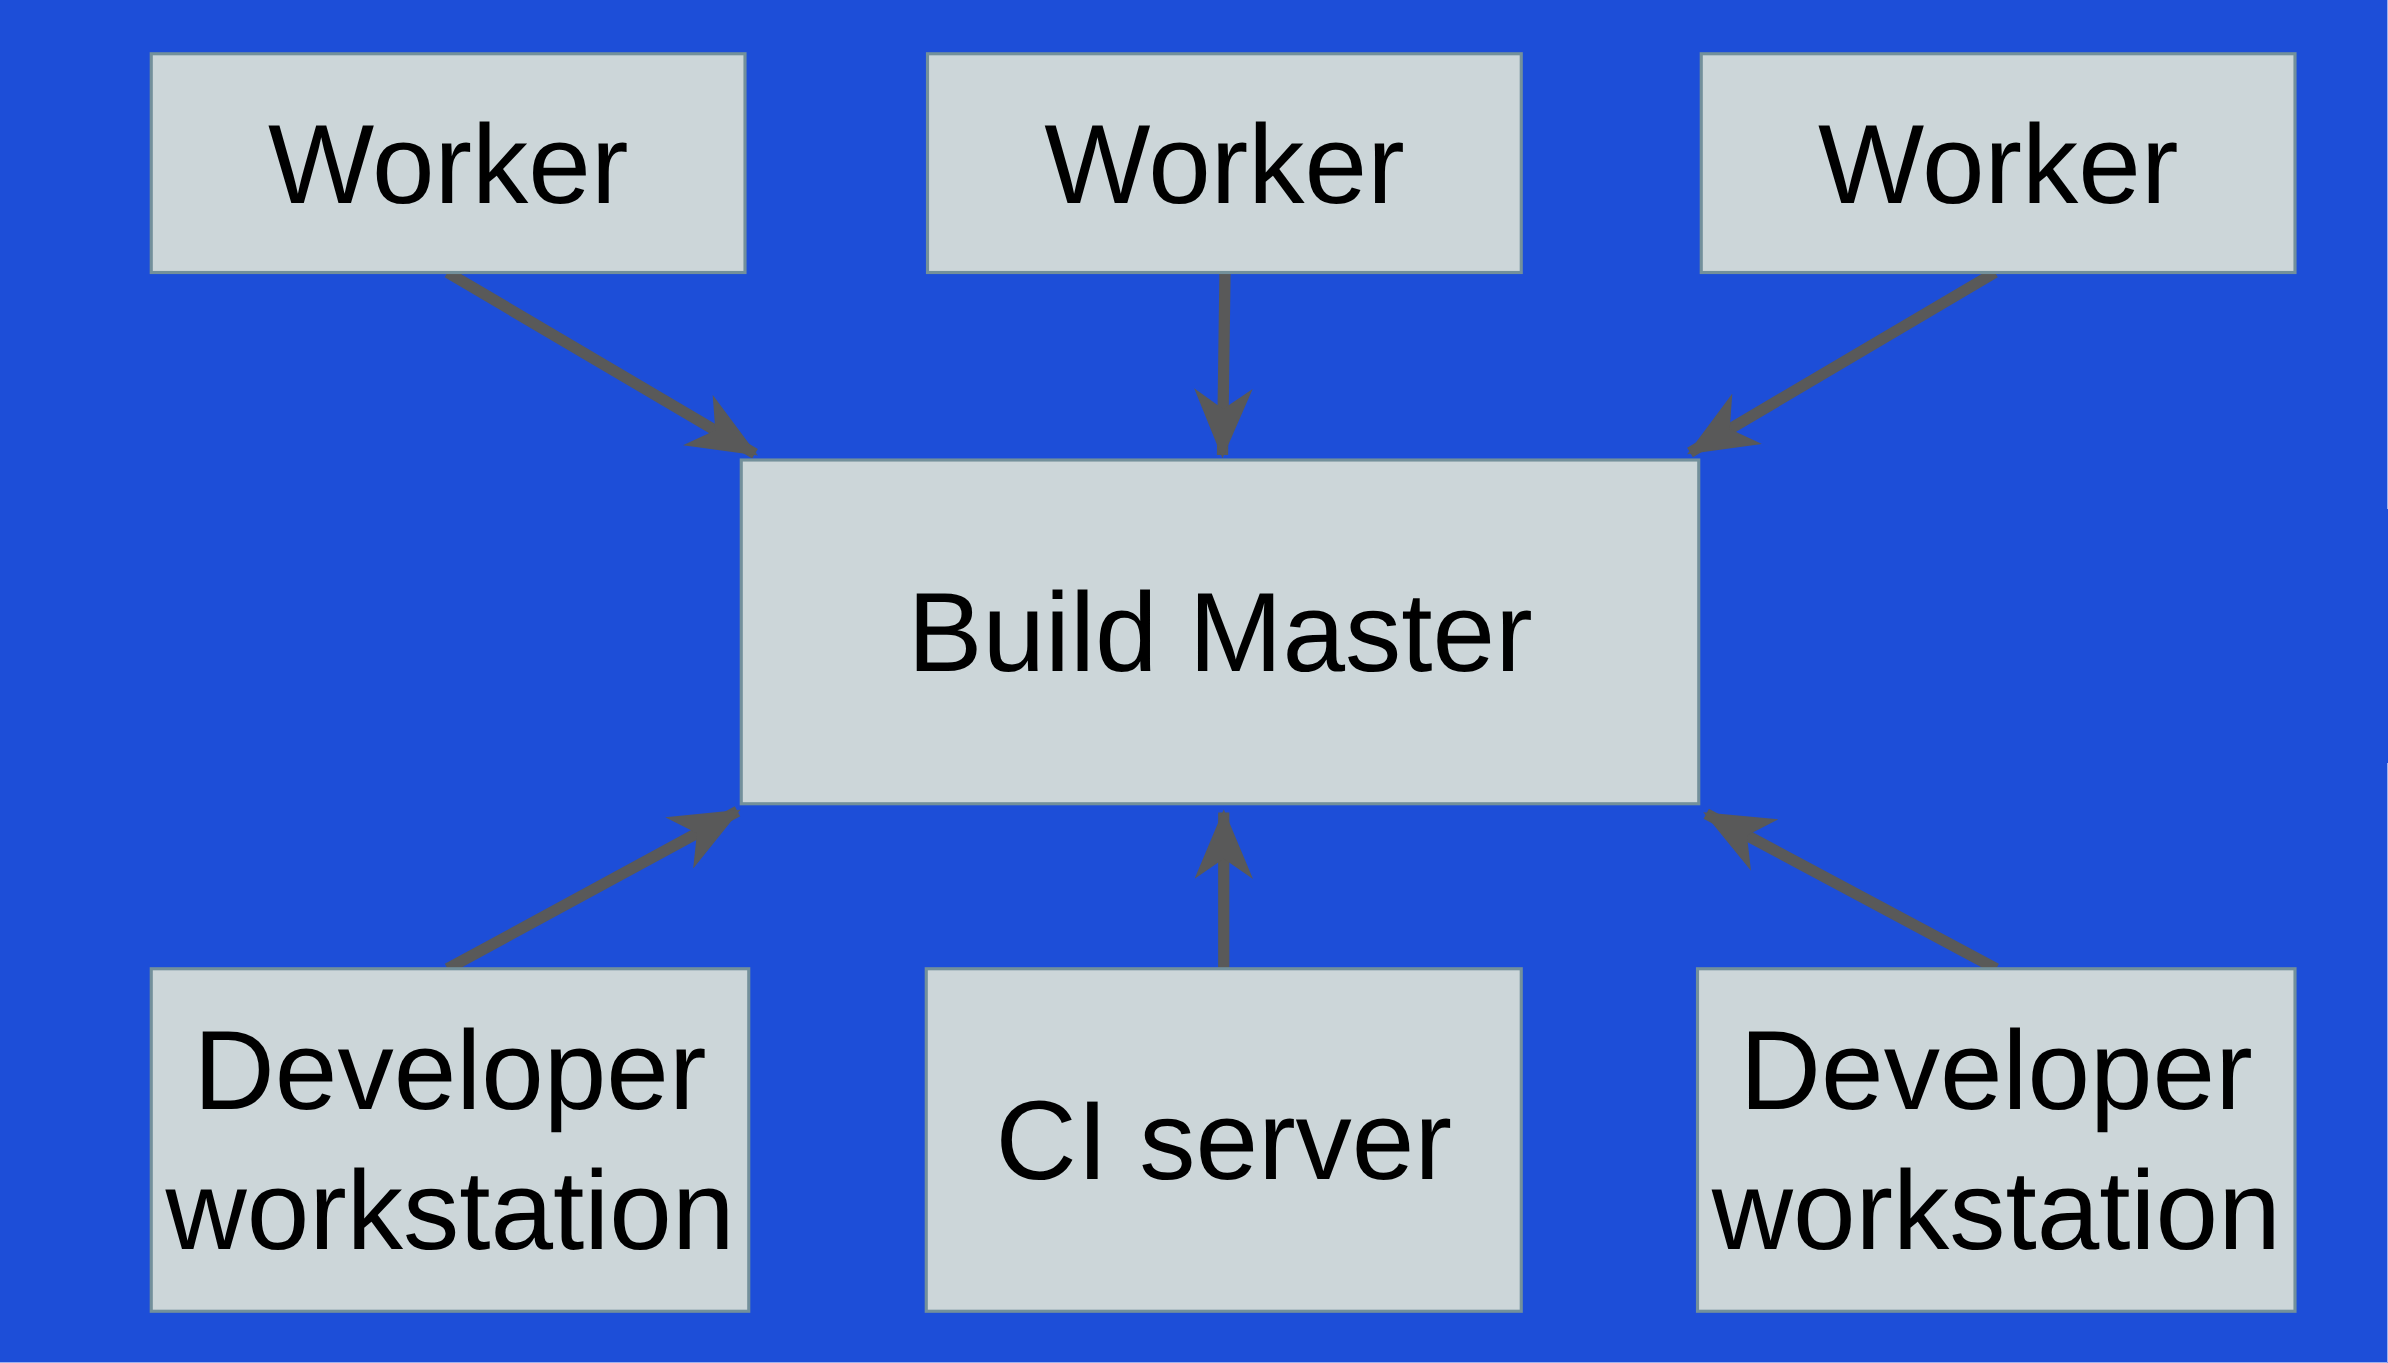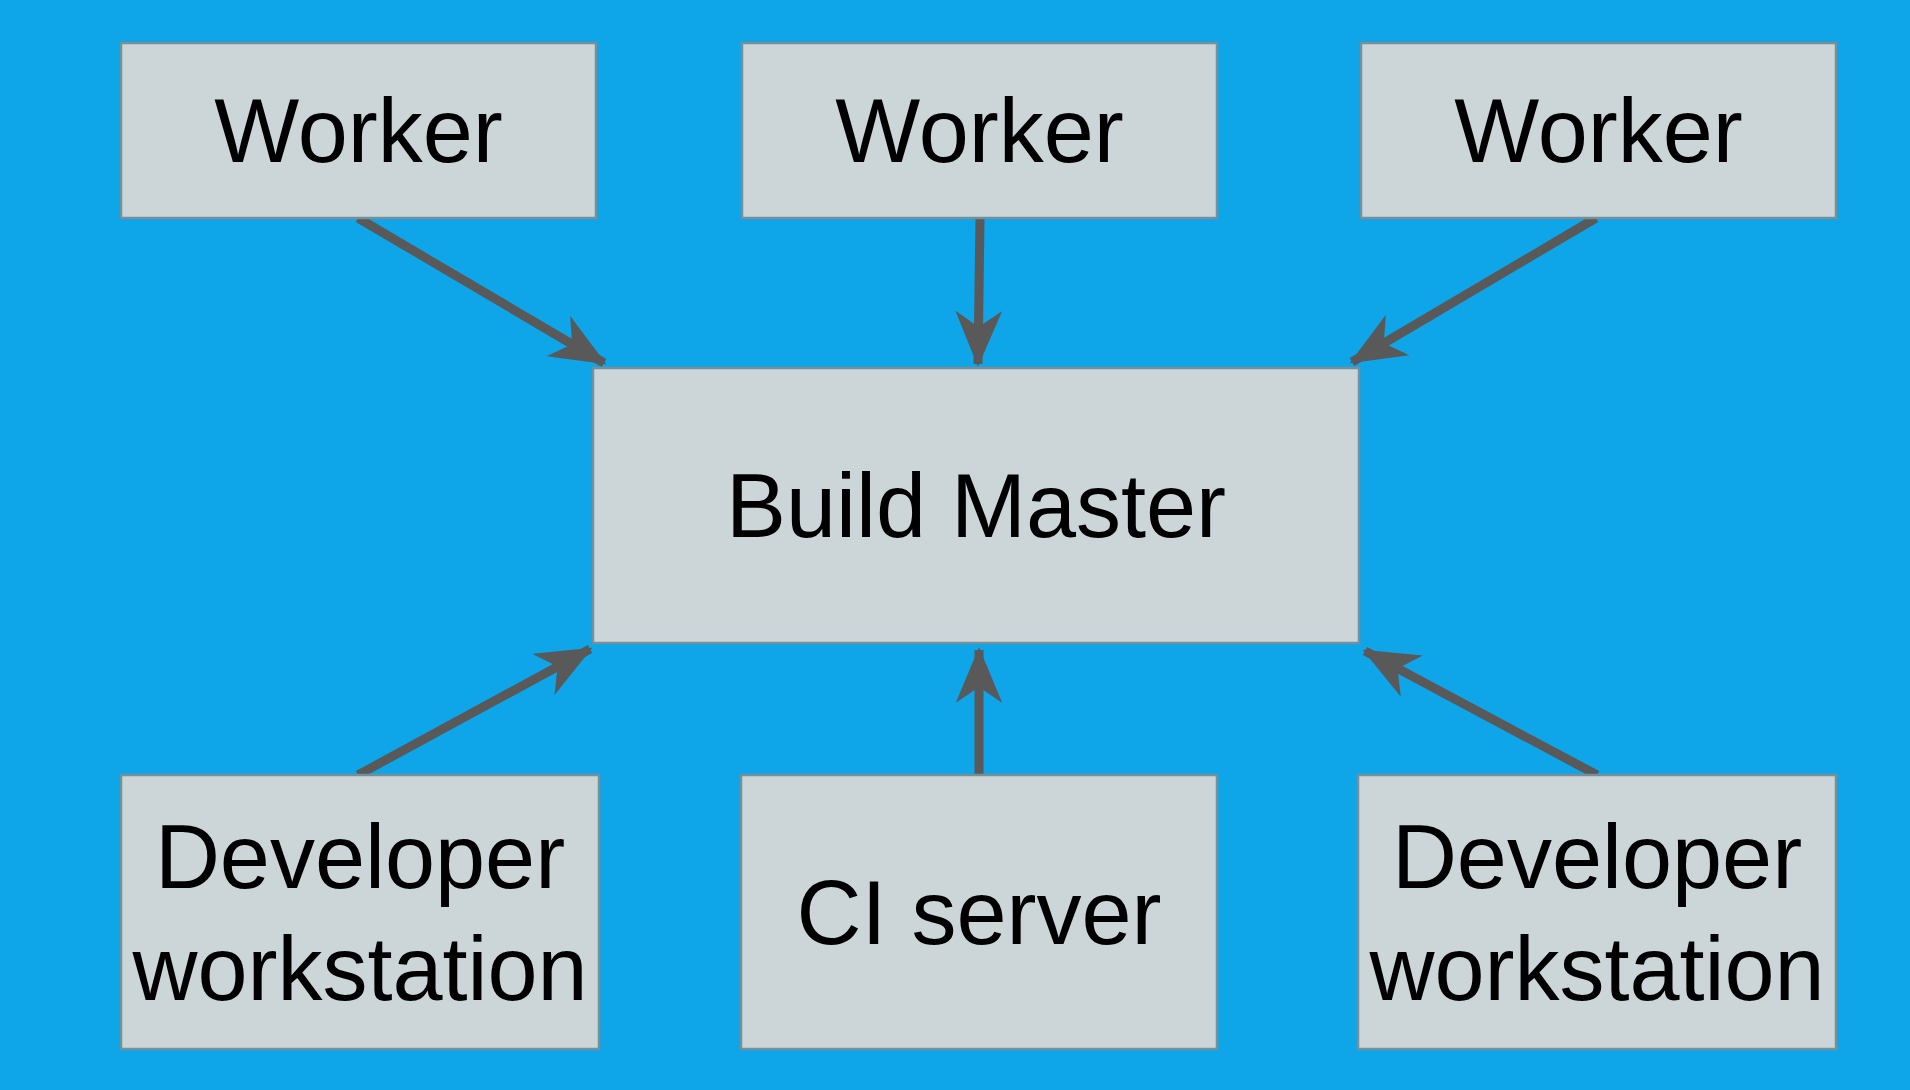--- a/index.html
+++ b/index.html
@@ -4,21 +4,21 @@
 <style>
   html, body {
     margin: 0;
     padding: 0;
     background: #ffffff;
   }
   .canvas {
     position: relative;
     width: 1910px;
     height: 1090px;
-    background: #0ea5e9;
+    background: #1d4ed8;
     overflow: hidden;
     font-family: "Liberation Sans", sans-serif;
   }
   svg text {
     font-family: "Liberation Sans", sans-serif;
     font-weight: 400;
   }
 </style>
 </head>
 <body>

